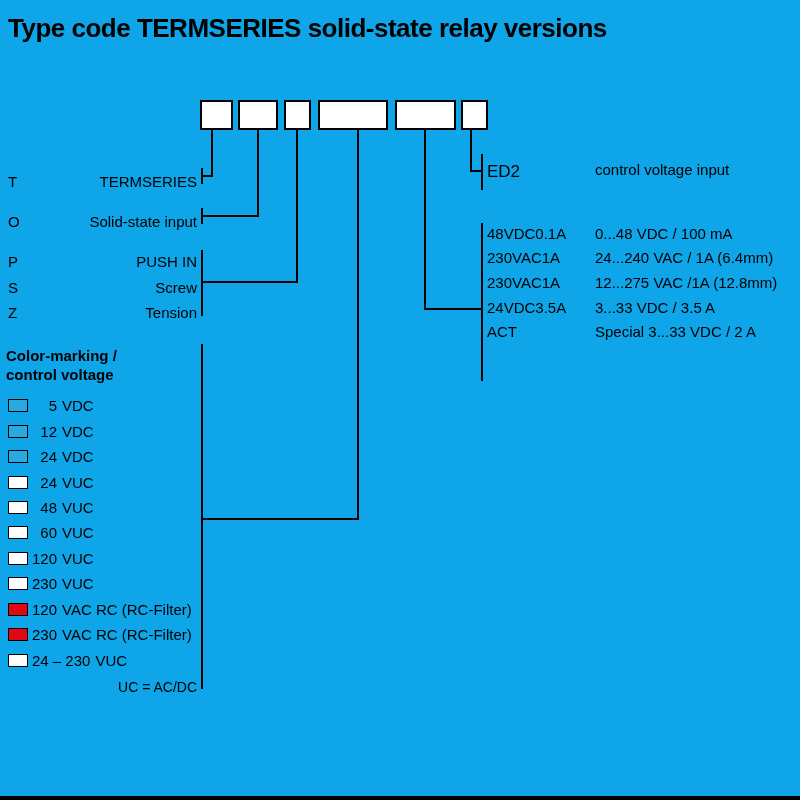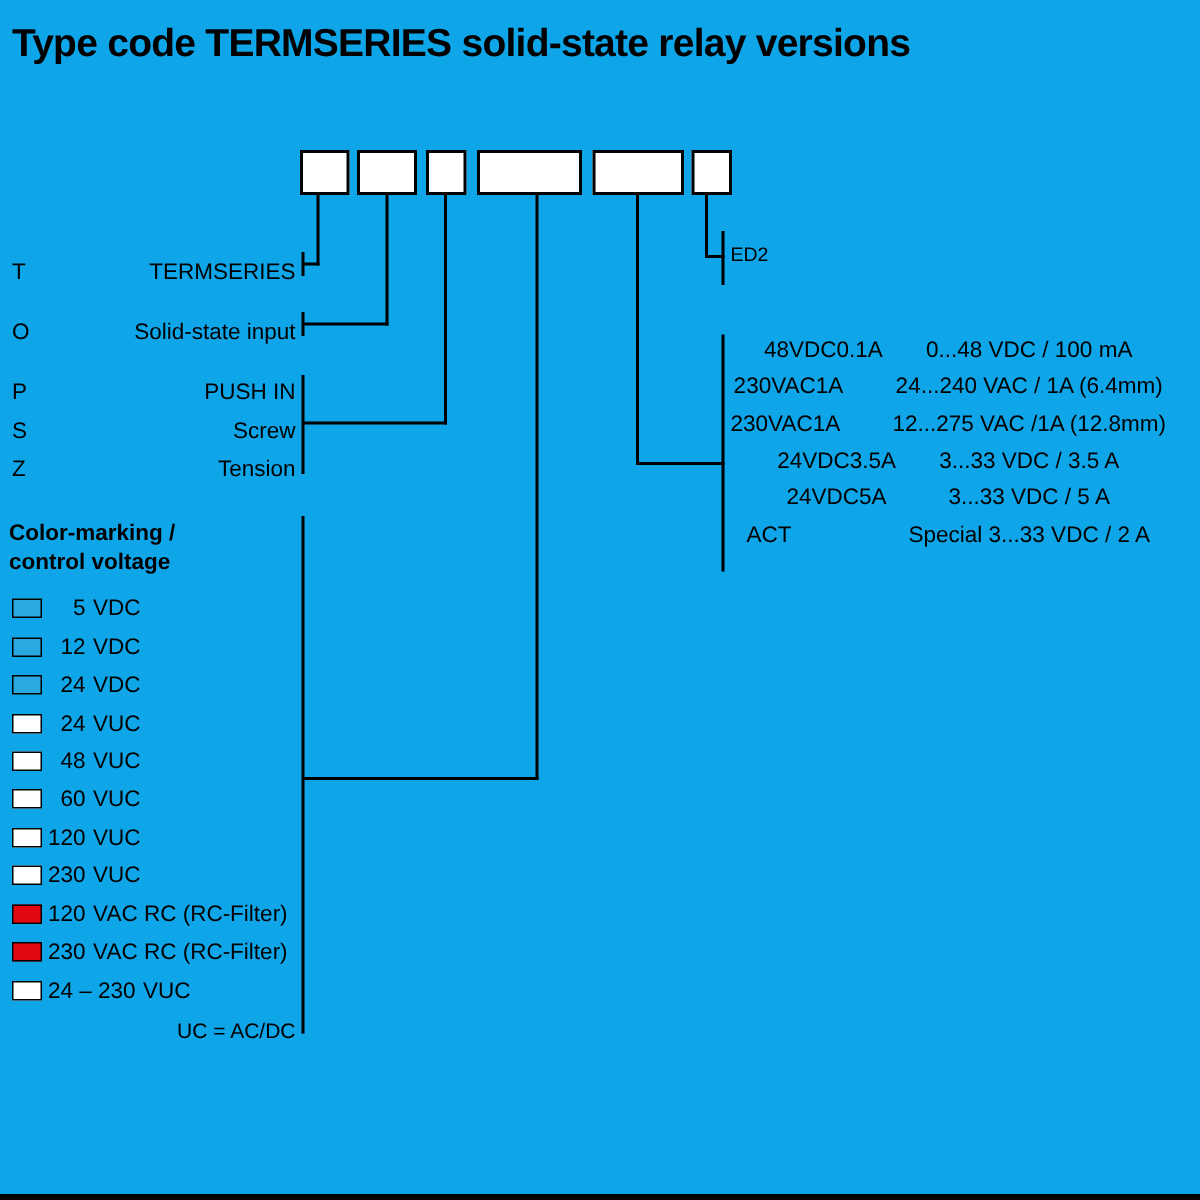--- a/index.html
+++ b/index.html
@@ -87,21 +87,21 @@
     width: 137px;
     text-align: right;
     font-size: 14px;
     white-space: nowrap;
   }
 
   .ed2-code {
     position: absolute;
     left: 487px;
     top: 162px;
-    font-size: 13px;
+    font-size: 17px;
   }
   .ed2-desc {
     position: absolute;
     left: 595px;
     top: 157px;
     font-size: 15px;
     line-height: 26px;
     white-space: nowrap;
   }
   .variant-list {
@@ -110,21 +110,20 @@
     top: 221px;
     display: flex;
     flex-direction: column;
   }
   .variant-row {
     display: flex;
     align-items: center;
     height: 24.65px;
     font-size: 15px;
     white-space: nowrap;
-    justify-content: center;
   }
   .variant-code { width: 108px; flex: none; }
   .variant-desc { }
 
   .bottom-border {
     position: absolute;
     left: 0;
     top: 796px;
     width: 800px;
     height: 4px;
@@ -229,42 +228,39 @@
         <div class="color-row">
     <span class="swatch" style="background: rgb(255, 255, 255);"></span>
     <span class="v-num">24 – 230</span>
     <span class="v-label">VUC</span>
   </div>
       </div>
     <div class="footnote">UC = AC/DC</div>
 
     <div class="ed2-code">ED2</div>
     <div class="ed2-desc">
+      <div>control voltage input</div>
     </div>
 
     <div class="variant-list">
         <div class="variant-row">
     <span class="variant-code">48VDC0.1A</span>
     <span class="variant-desc">0...48 VDC / 100 mA</span>
   </div>
         <div class="variant-row">
     <span class="variant-code">230VAC1A</span>
     <span class="variant-desc">24...240 VAC / 1A (6.4mm)</span>
   </div>
         <div class="variant-row">
     <span class="variant-code">230VAC1A</span>
     <span class="variant-desc">12...275 VAC /1A (12.8mm)</span>
   </div>
         <div class="variant-row">
     <span class="variant-code">24VDC3.5A</span>
     <span class="variant-desc">3...33 VDC / 3.5 A</span>
-  </div>
-        <div class="variant-row">
-    <span class="variant-code">24VDC5A</span>
-    <span class="variant-desc">3...33 VDC / 5 A</span>
   </div>
         <div class="variant-row">
     <span class="variant-code">ACT</span>
     <span class="variant-desc">Special 3...33 VDC / 2 A</span>
   </div>
       </div>
 
   <div class="left-row" style="top: 173px;">
     <span class="code-letter">T</span>
     <span class="left-label">TERMSERIES</span>

